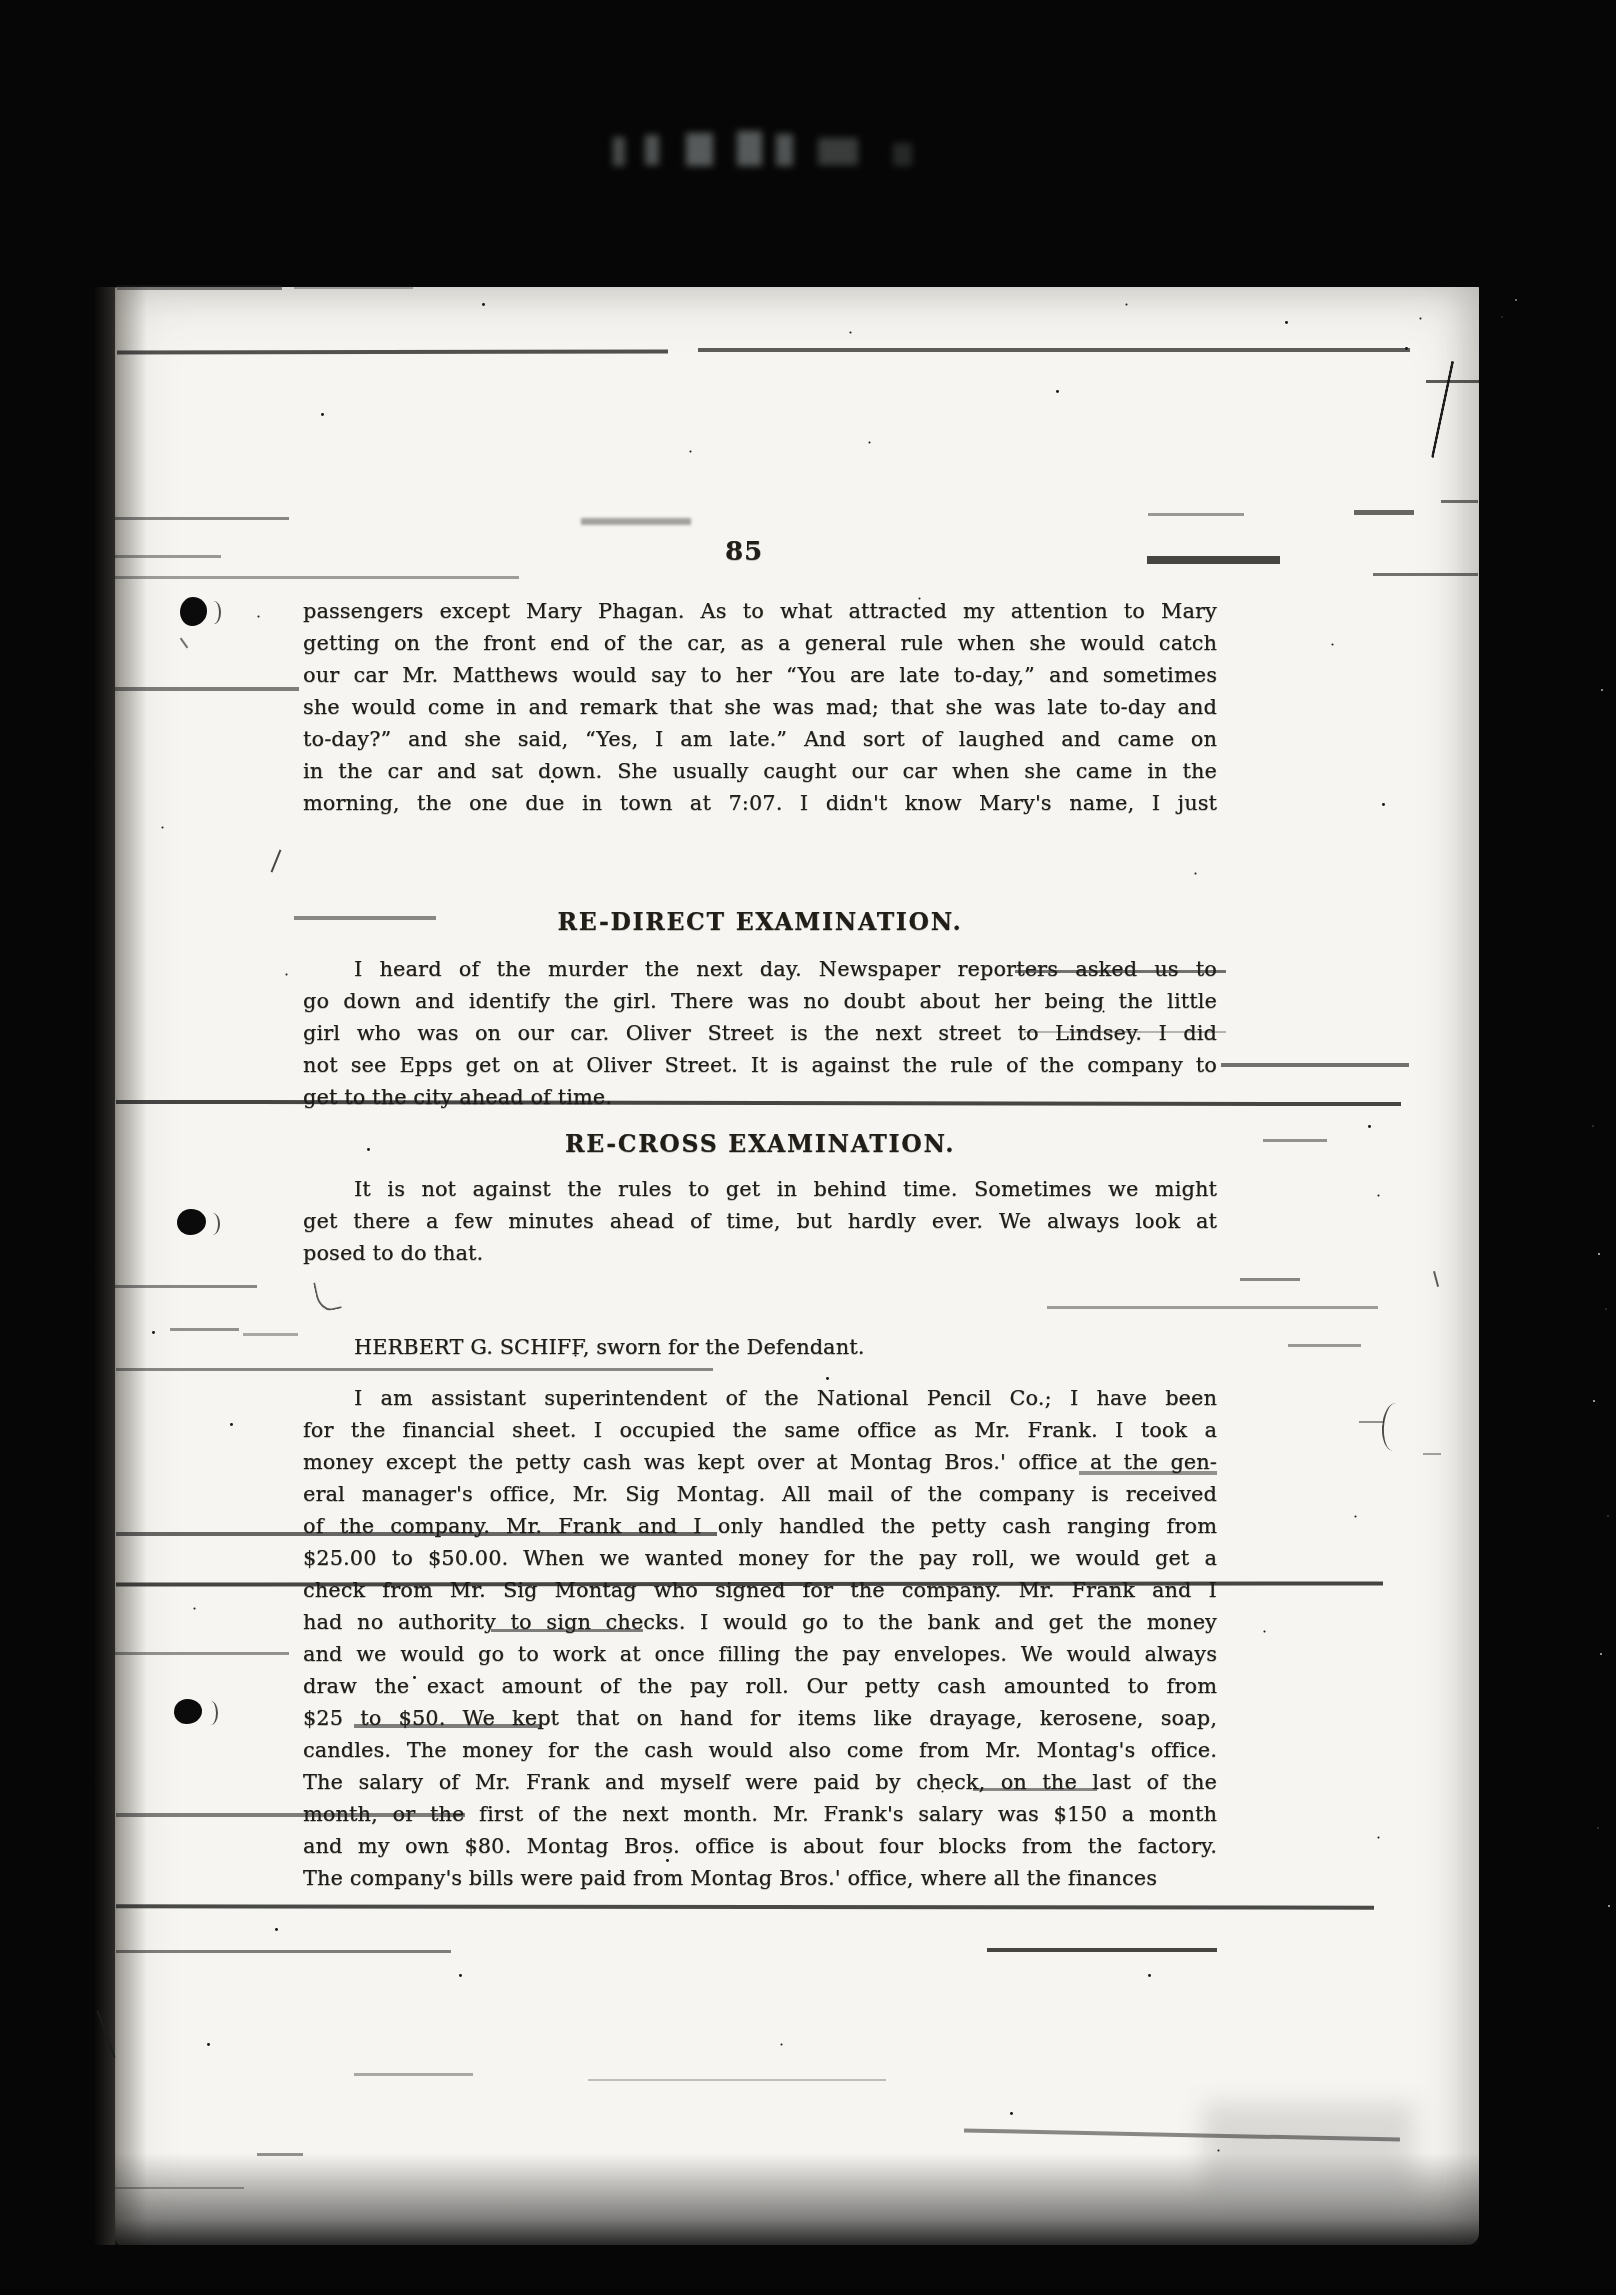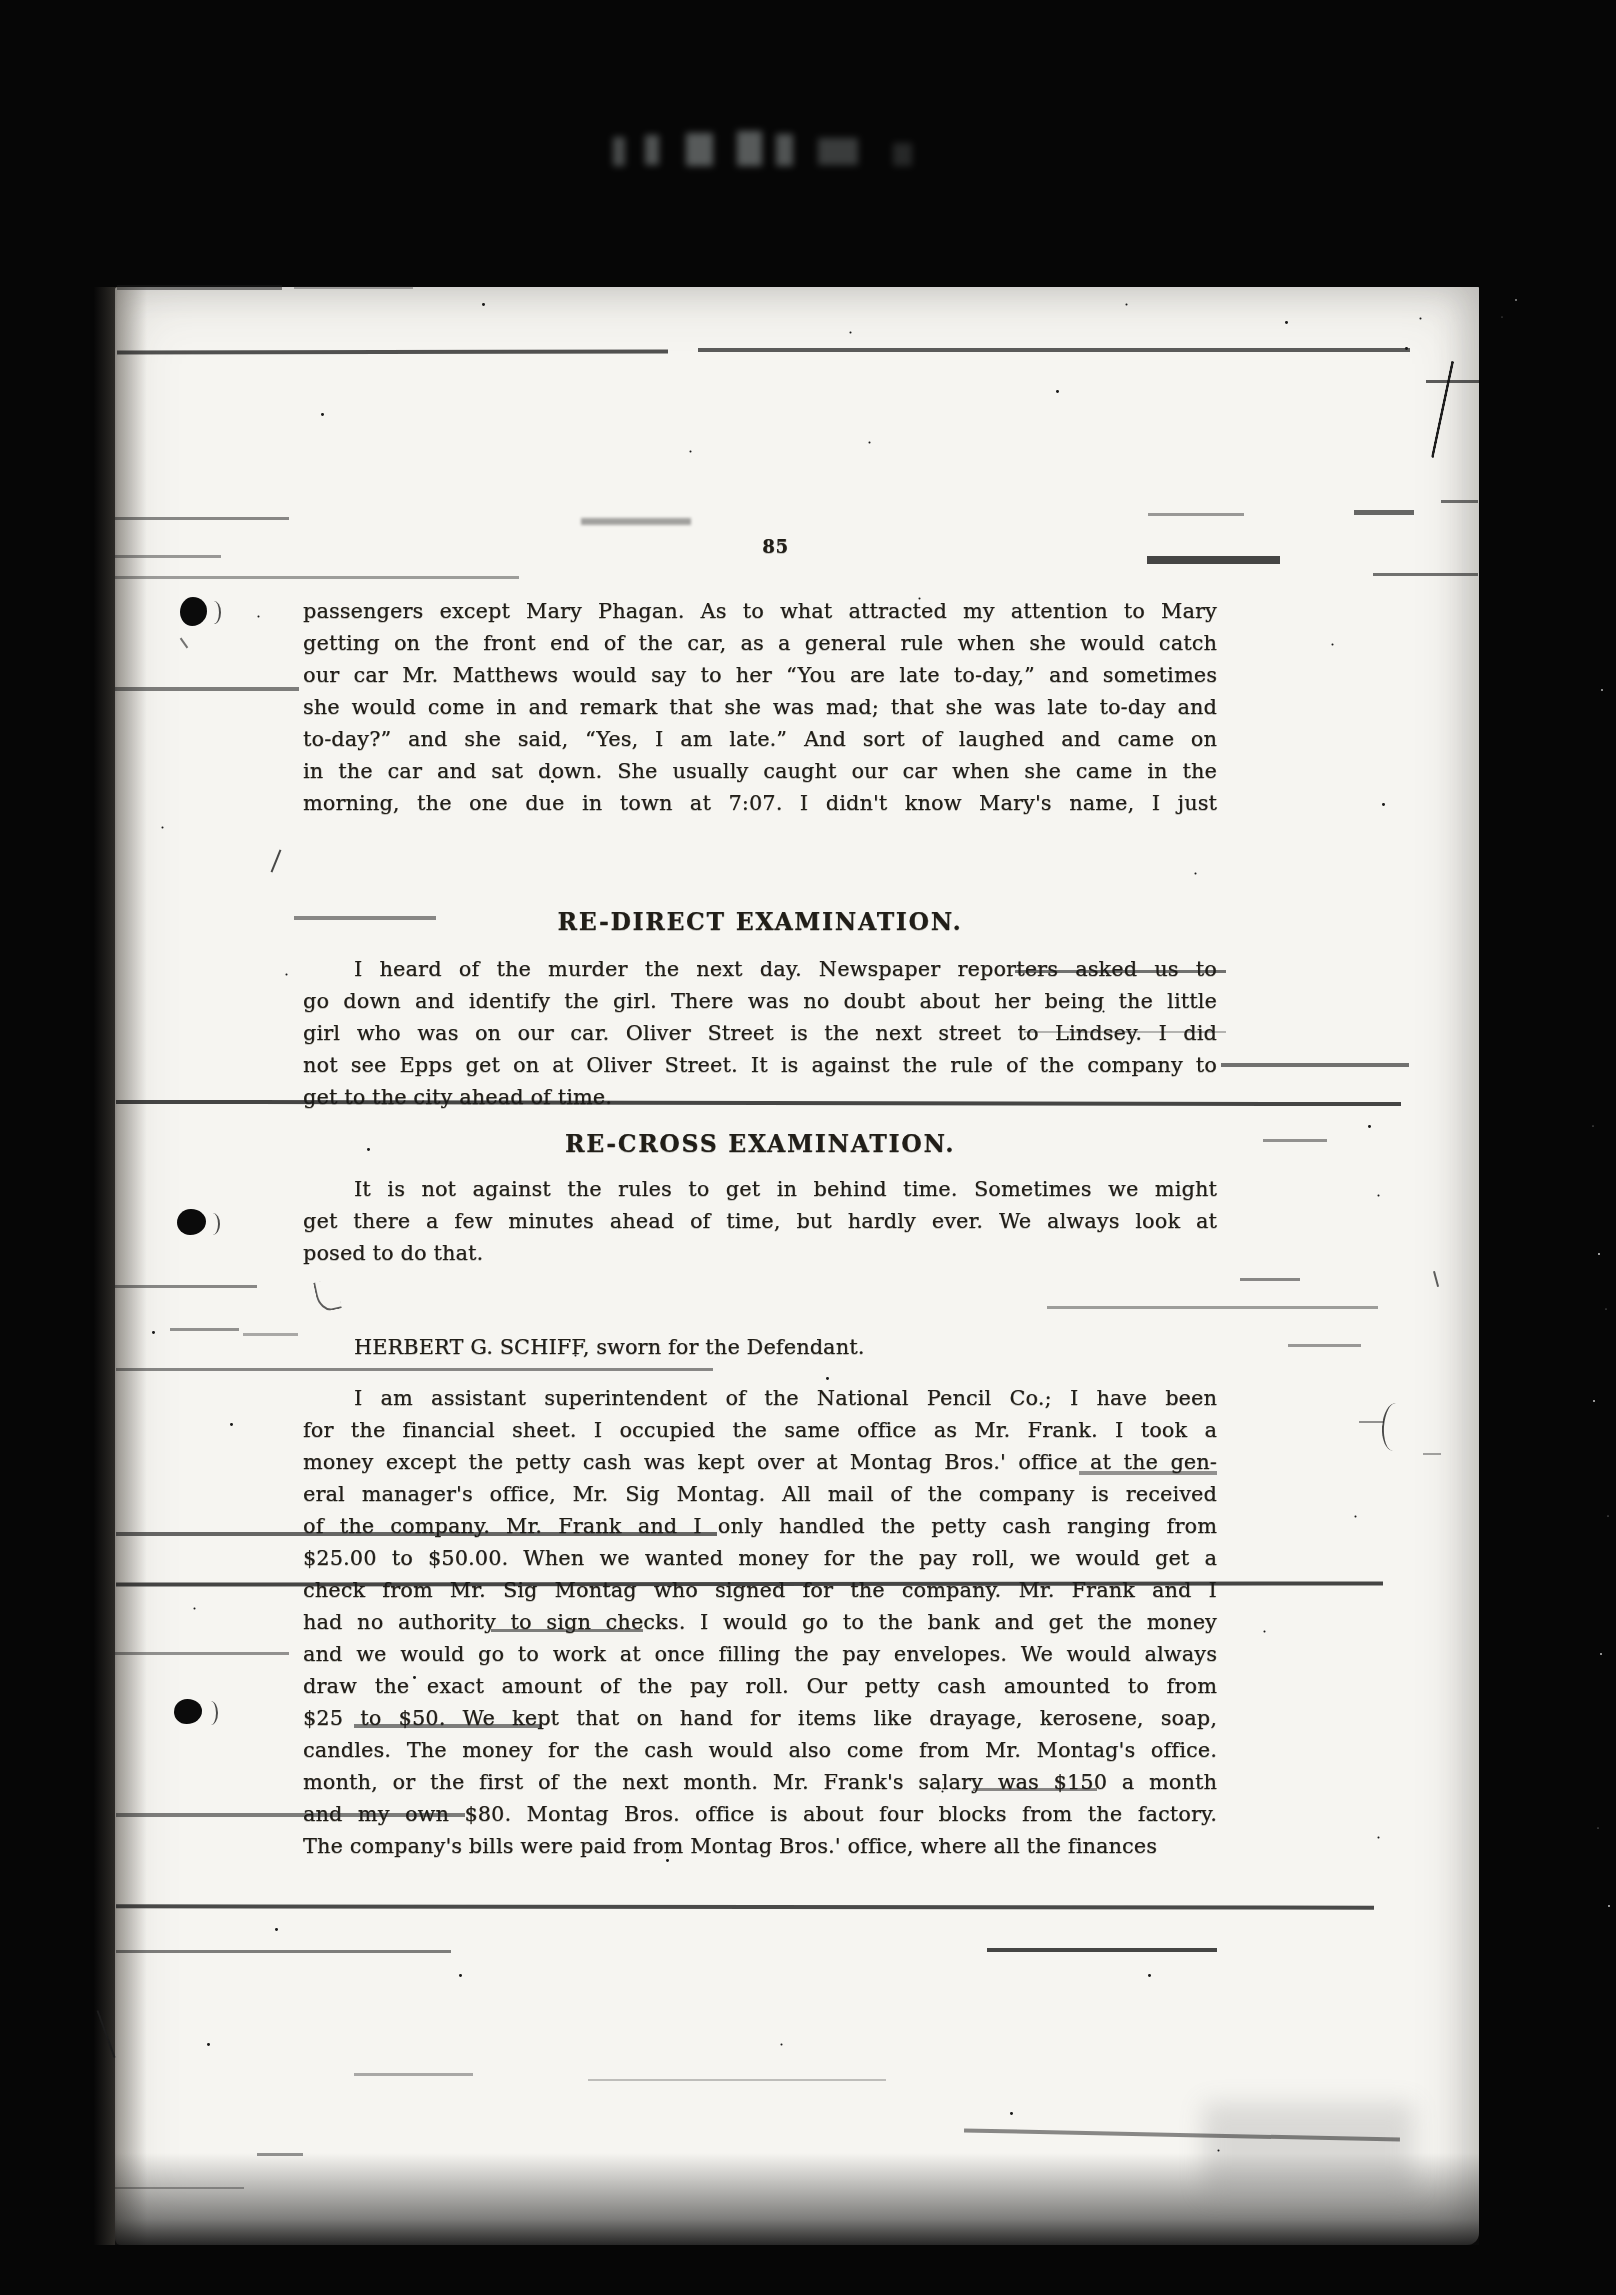--- a/index.html
+++ b/index.html
@@ -10,22 +10,22 @@
          box-shadow:inset 0 0 64px rgba(70,64,58,.22), inset -13.8px 0 32px rgba(60,60,60,.18);
          border-radius:2.8px 0.9px 12px 6.4px;}
   
   .ink{color:#211e18;text-shadow:0.5px 0 0 rgba(33,30,24,.55),0 0.5px 0 rgba(33,30,24,.25);}
   .para{position:absolute;left:303px;width:914px;font-size:20.7px;line-height:32px;letter-spacing:0.2px;}
   .line{text-align:justify;text-align-last:justify;text-justify:inter-word;}
   .line.end{text-align-last:left;}
   .line.ind{text-indent:51px;}
   .headline{position:absolute;left:303px;width:914px;text-align:center;font-weight:bold;
             font-size:23.4px;letter-spacing:1.8px;}
-  #page-number{position:absolute;left:725px;top:536px;width:64px;text-align:right;
-               font-size:18px;font-weight:bold;letter-spacing:0.9px;}
+  #page-number{position:absolute;left:725px;top:536px;width:64px;text-align:left;
+               font-size:26px;font-weight:bold;letter-spacing:0.9px;}
   #witness-line{position:absolute;left:303px;top:1331px;width:914px;font-size:20.7px;
                 line-height:32px;letter-spacing:0.2px;text-indent:51px;}
   
   .art{position:absolute;background:#191919;}
   .hole{position:absolute;background:#0b0b0b;border-radius:48% 52% 55% 45%/52% 48% 52% 48%;}
   .arc{position:absolute;width:10px;border-right:2.8px solid #141414;
        border-radius:0 60% 60% 0/0 50% 50% 0;background:transparent;opacity:.75;}
   .tick{position:absolute;width:0;border-left:2.8px solid #1d1d1d;}
   .smudge{position:absolute;background:#9aa0a0;filter:blur(3.7px);}
   #left-strip{position:absolute;left:94px;top:287px;width:53px;height:1958px;
@@ -113,20 +113,21 @@
     <div class="line">money except the petty cash was kept over at Montag Bros.' office at the gen-</div>
     <div class="line">eral manager's office, Mr. Sig Montag.  All mail of the company is received</div>
     <div class="line">of the company.  Mr. Frank and I only handled the petty cash ranging from</div>
     <div class="line">$25.00 to $50.00.  When we wanted money for the pay roll, we would get a</div>
     <div class="line">check from Mr. Sig Montag who signed for the company.  Mr. Frank and I</div>
     <div class="line">had no authority to sign checks.  I would go to the bank and get the money</div>
     <div class="line">and we would go to work at once filling the pay envelopes.  We would always</div>
     <div class="line">draw the exact amount of the pay roll.  Our petty cash amounted to from</div>
     <div class="line">$25 to $50.  We kept that on hand for items like drayage, kerosene, soap,</div>
     <div class="line">candles.  The money for the cash would also come from Mr. Montag's office.</div>
+    <div class="line">The salary of Mr. Frank and myself were paid by check, on the last of the</div>
     <div class="line">month, or the first of the next month.  Mr. Frank's salary was $150 a month</div>
     <div class="line">and my own $80.  Montag Bros. office is about four blocks from the factory.</div>
     <div class="line end">The company's bills were paid from Montag Bros.' office, where all the finances</div>
   </div>
 
   <div class="hole" style="left:180px;top:597px;width:27px;height:29px;"></div>
   <div class="arc" style="left:209px;top:601px;height:23px;"></div>
   <div class="tick" style="left:183px;top:637px;height:12px;transform:rotate(-35deg);opacity:.6;"></div>
   <div class="hole" style="left:177px;top:1209px;width:28.5px;height:26px;"></div>
   <div class="arc" style="left:208px;top:1213px;height:22px;"></div>

